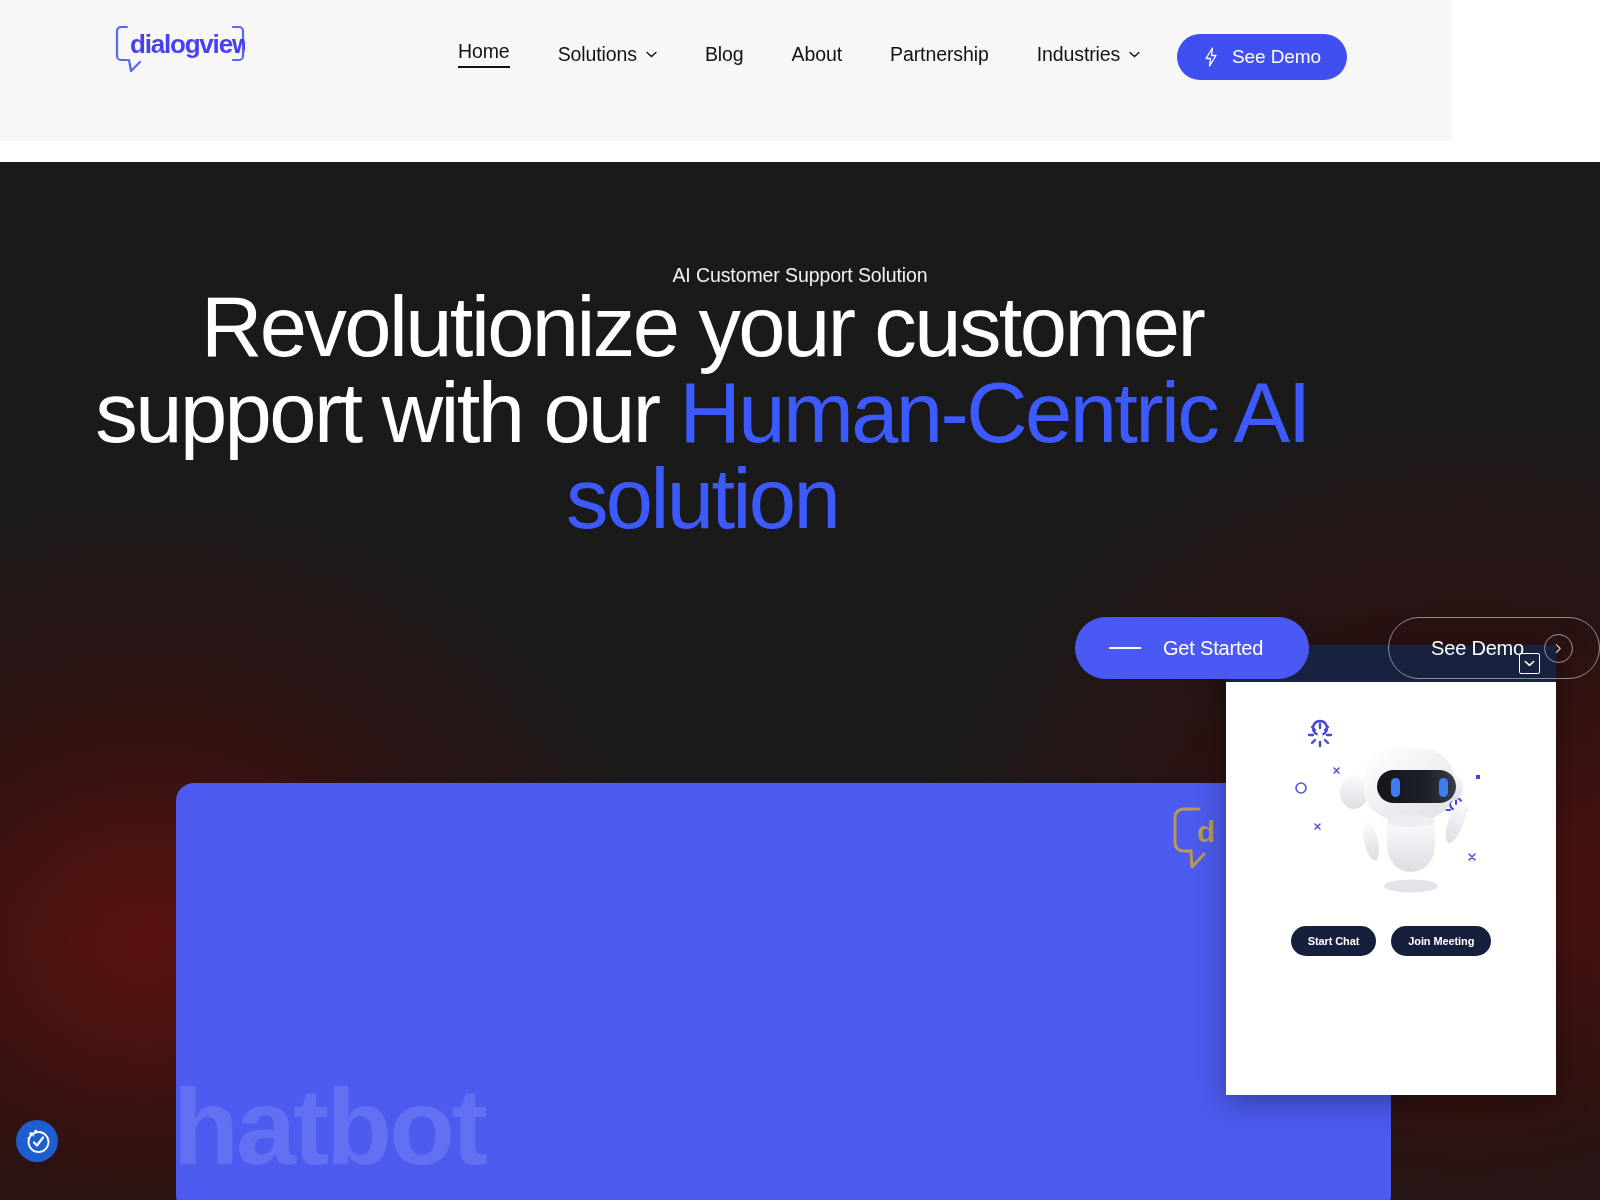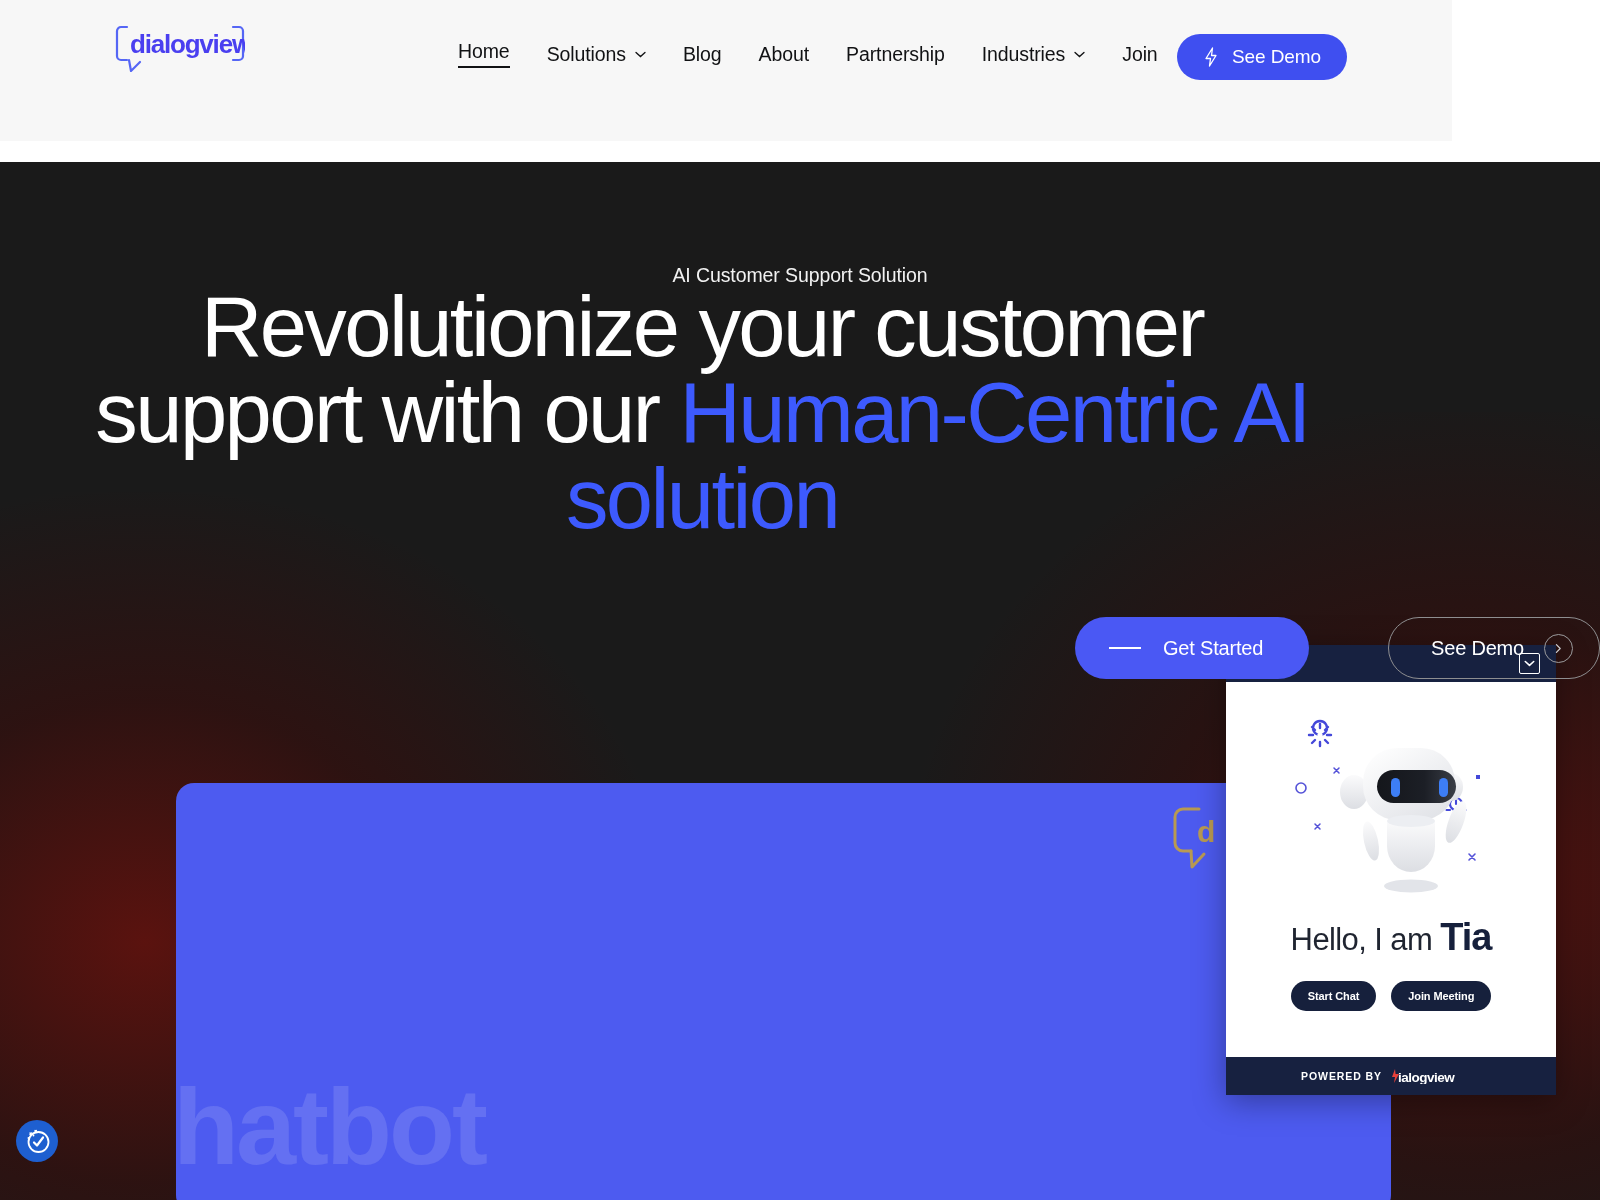--- a/index.html
+++ b/index.html
@@ -19,21 +19,21 @@
     display:flex; align-items:center;
   }
   .logo-wrap {
     position:absolute; left:115px; top:24px;
     width:130px; height:55px;
   }
   .logo-svg { display:block; }
 
   .nav {
     position:absolute; left:440px; top:40px;
-    display:flex; align-items:center; gap:1px;justify-content:flex-end;
+    display:flex; align-items:center; gap:12px;justify-content:flex-end;
   }
   .nav-item {
     position:relative;
     font-size:19.5px; color:#111214;
     padding:0 18px;
     display:flex; align-items:center; gap:9px;
     letter-spacing:-0.1px;
     cursor:pointer;
     white-space:nowrap;
   }
@@ -360,35 +360,27 @@
 
           <ellipse cx="165" cy="112" rx="7.5" ry="22" fill="url(#bodyG)" transform="rotate(20 165 112)"></ellipse>
 
           <path d="M100 110 h40 a4 4 0 0 1 4 4 v22 a24 26 0 0 1 -48 0 v-22 a4 4 0 0 1 4 -4 z" fill="url(#bodyG)"></path>
           <ellipse cx="120" cy="111" rx="24" ry="6" fill="#eceef2"></ellipse>
 
           <ellipse cx="120" cy="176" rx="27" ry="6.5" fill="#e2e4e9"></ellipse>
         </svg>
       </div>
 
-      <div class="chat-greet"><span>Hello, I am </span><span class="name">Tia</span></div>
 
       <div class="chat-btns">
         <button class="chat-btn">Start Chat</button>
         <button class="chat-btn">Join Meeting</button>
       </div>
     </div>
 
-    <div class="chat-foot">
-      <span class="foot-label">POWERED BY</span>
-      <svg width="92" height="16" viewBox="0 0 92 16">
-        <path d="M6 1 L3 9 H6 L5 15 L10 6 H6.6 Z" fill="#e8413a"></path>
-        <text x="9" y="13.5" font-family="Liberation Sans, sans-serif" font-size="13.5" font-weight="700" fill="#ffffff" letter-spacing="-0.5">ialogview</text>
-      </svg>
-    </div>
   </div>
 
   <div class="a11y">
     <svg width="28" height="28" viewBox="0 0 28 28">
       <circle cx="15.5" cy="15" r="10" fill="none" stroke="#ffffff" stroke-width="1.8"></circle>
       <path d="M11 15.5 L14 18.5 L20 10.5" fill="none" stroke="#ffffff" stroke-width="2.2" stroke-linecap="round" stroke-linejoin="round"></path>
       <path d="M7 6 l1.6 1.6 M8.6 6 l-1.6 1.6" stroke="#ffffff" stroke-width="1.4" stroke-linecap="round"></path>
       <path d="M12 3.5 l1.4 1.4 M13.4 3.5 l-1.4 1.4" stroke="#ffffff" stroke-width="1.3" stroke-linecap="round"></path>
       <circle cx="5.5" cy="11" r="1" fill="#ffffff"></circle>
       <circle cx="10.5" cy="8.5" r="0.9" fill="#ffffff"></circle>

